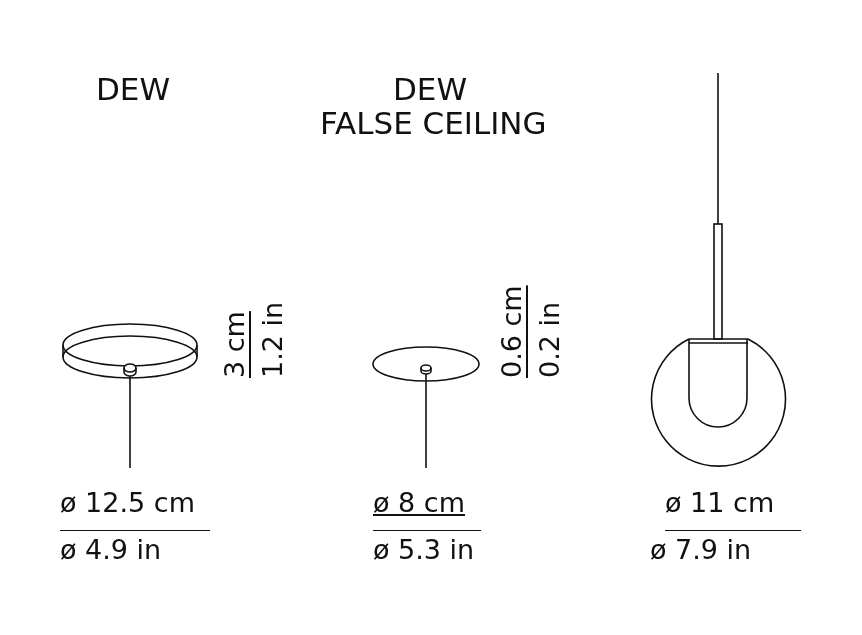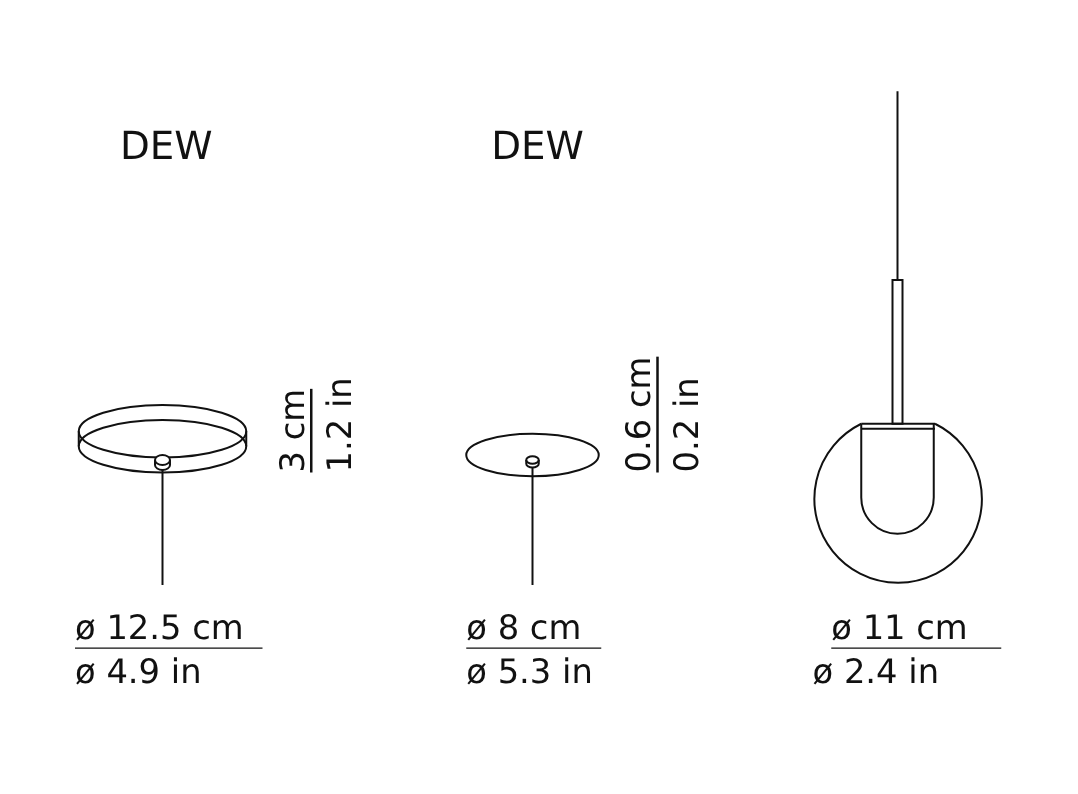--- a/index.html
+++ b/index.html
@@ -1,32 +1,33 @@
 <!DOCTYPE html>
 <html><head>
   <meta charset="utf-8">
   <style>
     html, body { margin: 0; padding: 0; background: #ffffff; }
     body { width: 862px; height: 635px; position: relative; overflow: hidden; font-family: "DejaVu Sans", "Liberation Sans", sans-serif; color: #111; }
-    .title { position: absolute; font-size: 31px; letter-spacing: 0px; text-align: center; font-weight: 400; line-height: 34px; white-space: nowrap; margin-top: 28px; }
+    .title { position: absolute; font-size: 31px; letter-spacing: 0px; text-align: center; font-weight: 400; line-height: 34px; white-space: nowrap; }
     .dim { position: absolute; font-size: 27px; line-height: 30px; white-space: nowrap; }
     .dim .in { display: block; margin-top: 4px; }
     .vdim { position: absolute; font-size: 27px; line-height: 30px; white-space: nowrap; transform-origin: left top; transform: rotate(-90deg); }
     .vdim .cm { text-decoration: underline; text-decoration-thickness: 1.5px; text-underline-offset: 5px; }
     svg.draw { position: absolute; left: 0; top: 0; }
-    .u { display:block; border-bottom: 1.5px solid #111; padding-bottom: 0; }
+    .u { display:block; border-bottom: 1.5px solid #111; padding-bottom: 12px; }
   </style>
 </head>
 <body>
 
 <div class="title" style="left:96px; top:72px;">
   <span>DEW</span>
 </div>
 <div class="title" style="left:320px; top:72px; width:220px;">
   <div>DEW</div>
+  <div>FALSE CEILING</div>
 </div>
 
 <svg class="draw" width="862" height="635" viewBox="0 0 862 635">
   <g fill="none" stroke="#111" stroke-width="1.6">
 
     <g>
       <ellipse cx="130" cy="357" rx="67" ry="21" fill="#fff"></ellipse>
       <path d="M63 357 L63 345 A67 21 0 0 1 197 345 L197 357"></path>
       <path d="M63 345 A67 21 0 0 0 197 345"></path>
       <ellipse cx="130" cy="368" rx="6" ry="4" fill="#fff"></ellipse>
@@ -64,19 +65,19 @@
 </div>
 <div class="vdim" style="left:535px; top:378px;">
   <span>0.2 in</span>
 </div>
 
 <div class="dim" style="left:60px; top:488px;">
   <span class="u" style="width:150px;">ø 12.5 cm</span>
   <span class="in">ø 4.9 in</span>
 </div>
 <div class="dim" style="left:373px; top:488px;">
-  <span class="u" style="width:108px;">ø 8 cm</span>
+  <span class="u" style="width:108px;text-decoration:underline;">ø 8 cm</span>
   <span class="in">ø 5.3 in</span>
 </div>
 <div class="dim" style="left:650px; top:488px;">
   <span class="u" style="width:136px;margin-left:15px;">ø 11 cm</span>
-  <span class="in">ø 2.4 in</span>
+  <span class="in">ø 7.9 in</span>
 </div>
 
 </body></html>

